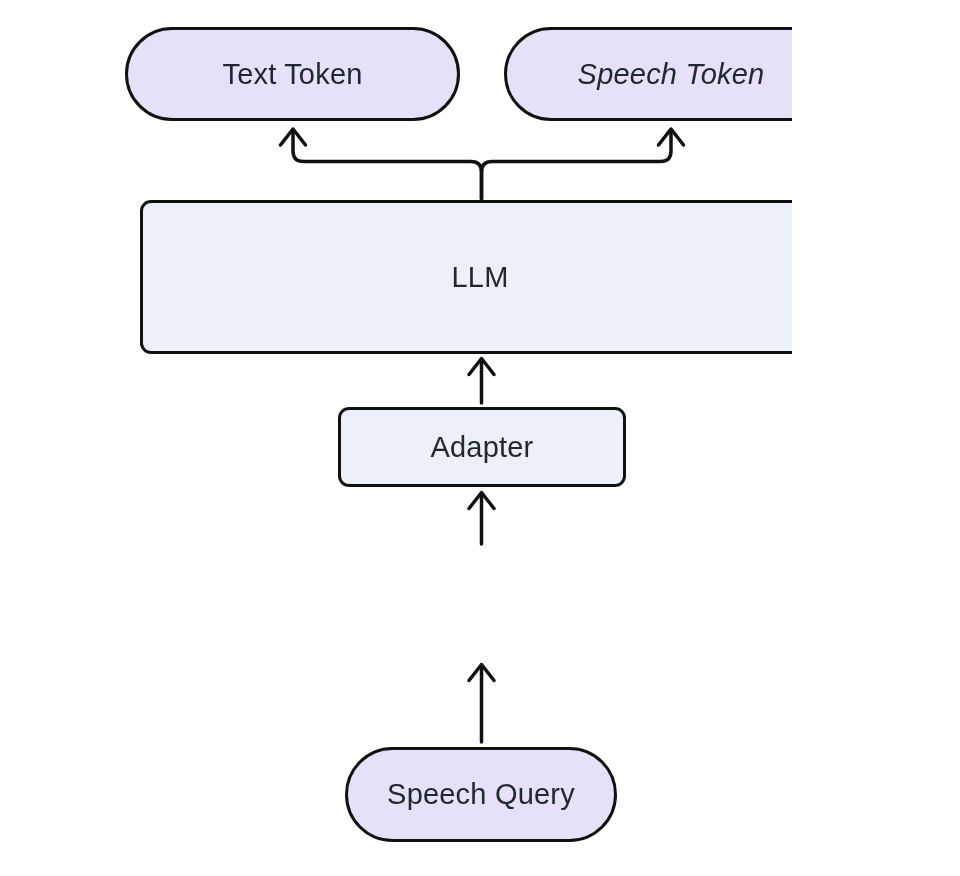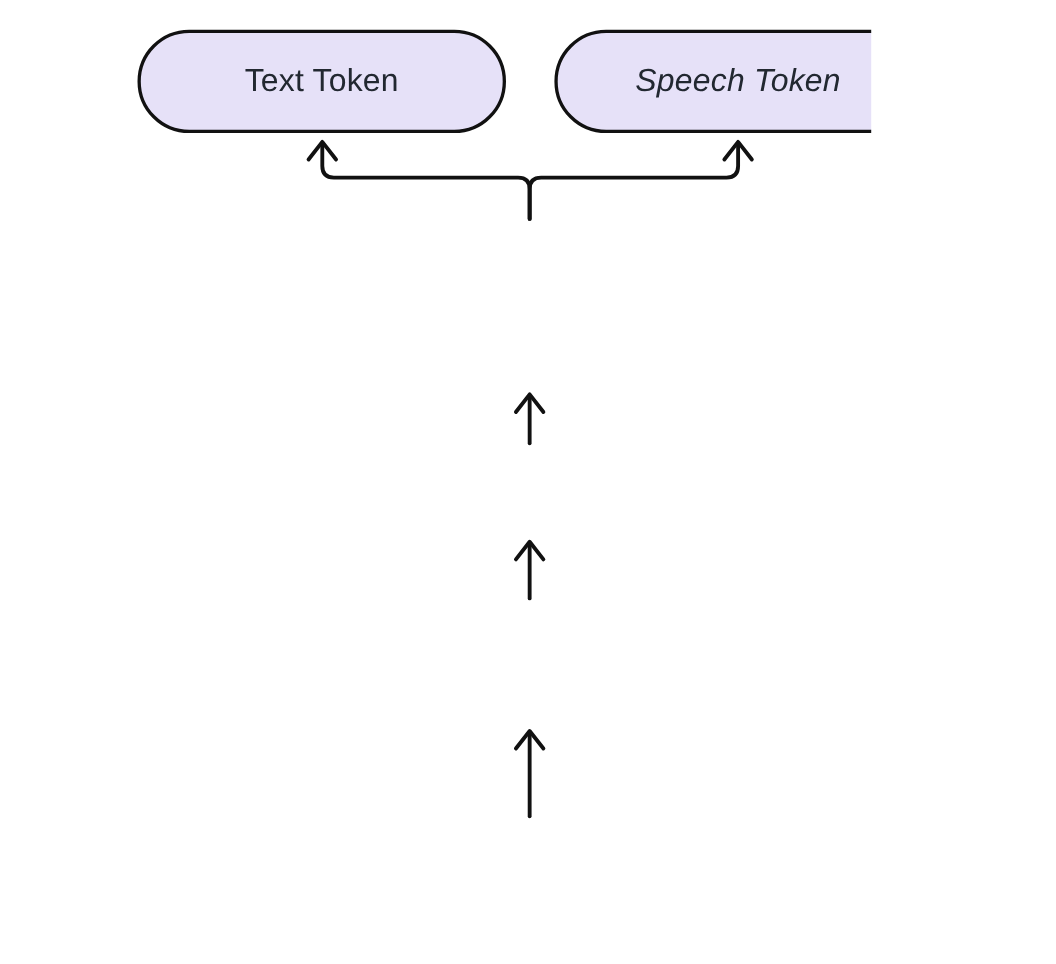--- a/index.html
+++ b/index.html
@@ -90,17 +90,26 @@
   </svg>
 
   <div class="node pill node-text-token">
     <span>Text Token</span>
   </div>
 
   <div class="node pill node-speech-token">
     <span>Speech Token</span>
   </div>
 
+  <div class="node box node-llm">
+    <span>LLM</span>
+  </div>
+
+  <div class="node box node-adapter">
+    <span>Adapter</span>
+  </div>
 
 
-
+  <div class="node pill node-speech-query">
+    <span>Speech Query</span>
+  </div>
 
 </div>
 
 </body></html>

